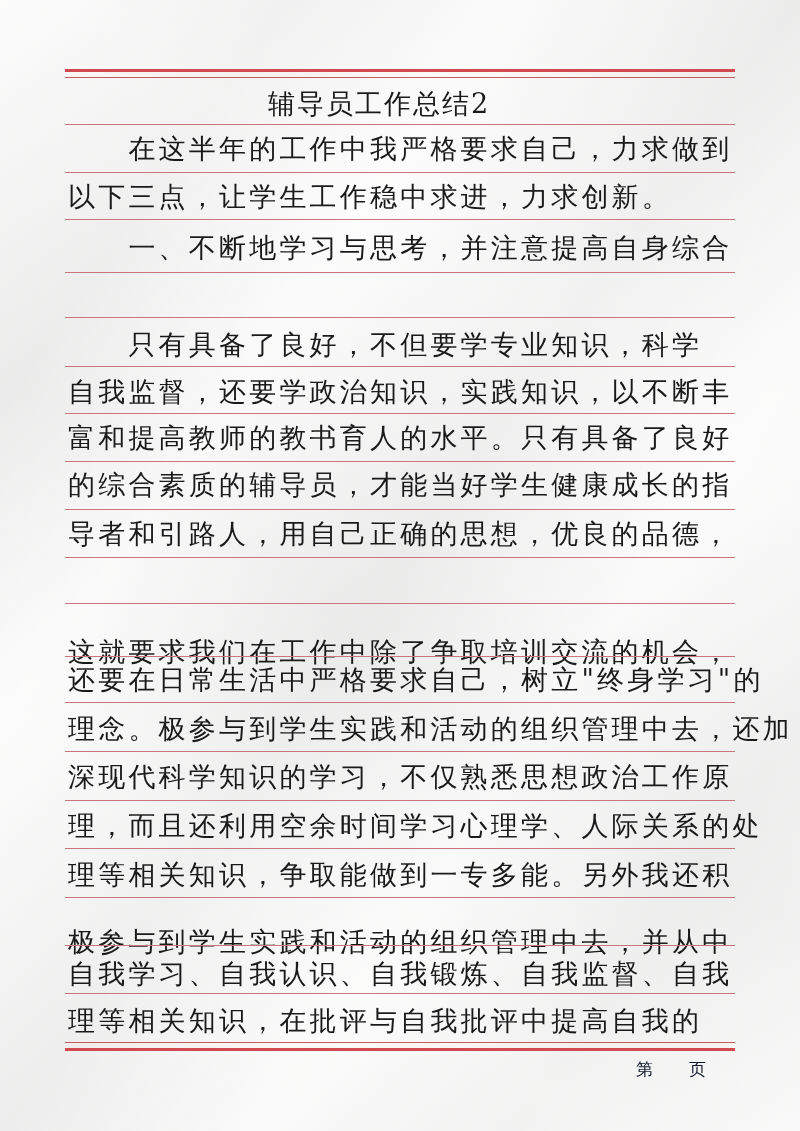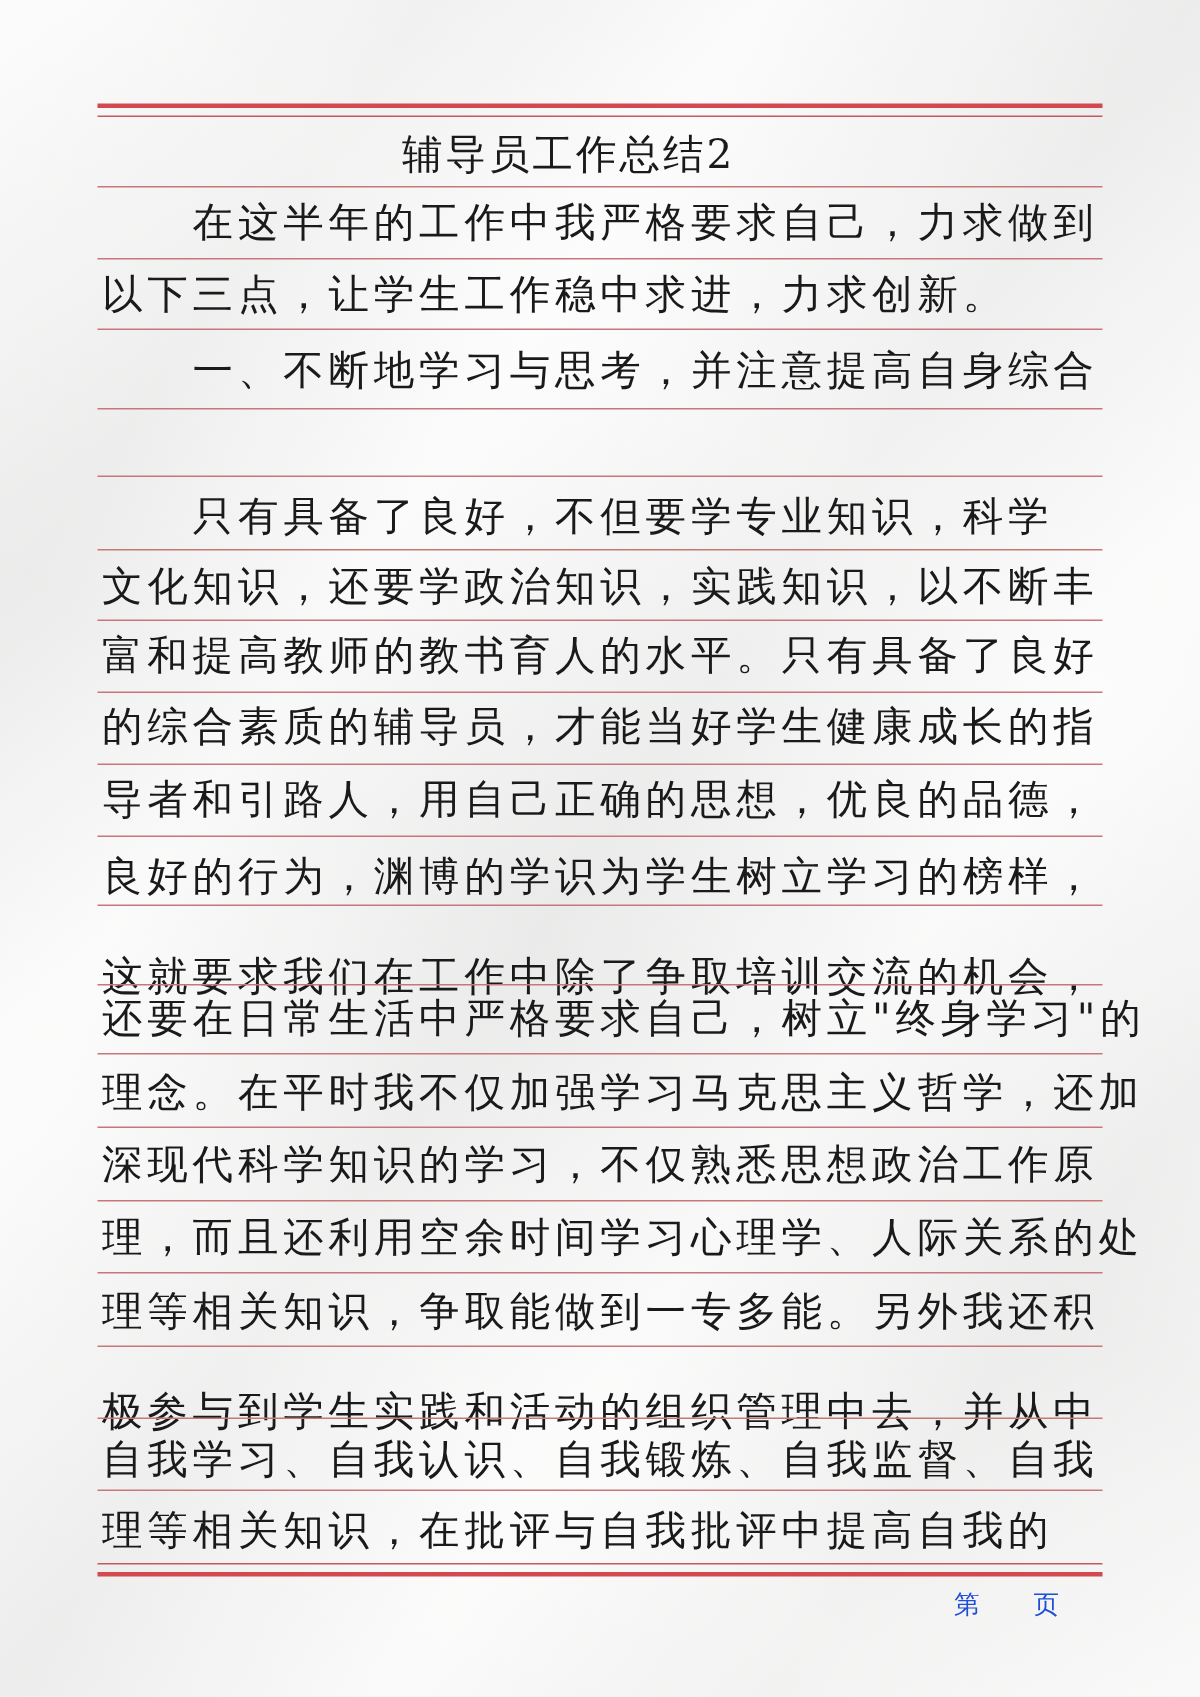--- a/index.html
+++ b/index.html
@@ -15,21 +15,21 @@
   .rule-thick { position: absolute; left: 65px; width: 670px; height: 3px; background: #d24a4f; }
   .rule-thin { position: absolute; left: 65px; width: 670px; height: 1px; background: #c4595e; }
   .ruled { position: absolute; left: 65px; width: 670px; height: 1px; background: #c9767a; }
   .line {
     position: absolute; left: 68px; width: 668px; height: 40px;
     font-size: 27px; line-height: 40px; color: #1a1a1a;
     white-space: nowrap; letter-spacing: 3.2px;
   }
   .title { text-align: left; padding-left: 200px; letter-spacing: 2px; }
   .footer {
-    position: absolute; top: 1058px; left: 636px; font-size: 17px; color: #1d4ed8;
+    position: absolute; top: 1058px; left: 636px; font-size: 17px; color: #0f172a;
     font-family: Liberation Mono, monospace; letter-spacing: 0;
   }
   .footer span + span { margin-left: 36px; }
 </style>
 </head>
 <body>
 
 <div class="page">
   <div class="rule-thick" style="top:69px"></div>
   <div class="rule-thin" style="top:77px"></div>
@@ -39,35 +39,34 @@
 
   <div class="line" style="top:129px">　　在这半年的工作中我严格要求自己，力求做到</div>
   <div class="ruled" style="top:172px"></div>
   <div class="line" style="top:177px">以下三点，让学生工作稳中求进，力求创新。</div>
   <div class="ruled" style="top:219px"></div>
   <div class="line" style="top:228px">　　一、不断地学习与思考，并注意提高自身综合</div>
   <div class="ruled" style="top:272px"></div>
   <div class="ruled" style="top:317px"></div>
   <div class="line" style="top:325px">　　只有具备了良好，不但要学专业知识，科学</div>
   <div class="ruled" style="top:366px"></div>
-  <div class="line" style="top:372px">文化知识，还要学政治知识，实践知识，以不断丰</div>
+  <div class="line" style="top:372px">自我监督，还要学政治知识，实践知识，以不断丰</div>
   <div class="ruled" style="top:413px"></div>
   <div class="line" style="top:418px">富和提高教师的教书育人的水平。只有具备了良好</div>
   <div class="ruled" style="top:461px"></div>
   <div class="line" style="top:465px">的综合素质的辅导员，才能当好学生健康成长的指</div>
   <div class="ruled" style="top:509px"></div>
   <div class="line" style="top:514px">导者和引路人，用自己正确的思想，优良的品德，</div>
   <div class="ruled" style="top:557px"></div>
-  <div class="line" style="top:565px">良好的行为，渊博的学识为学生树立学习的榜样，</div>
   <div class="ruled" style="top:603px"></div>
   <div class="line" style="top:632px">这就要求我们在工作中除了争取培训交流的机会，</div>
   <div class="ruled" style="top:656px"></div>
   <div class="line" style="top:660px">还要在日常生活中严格要求自己，树立"终身学习"的</div>
   <div class="ruled" style="top:702px"></div>
-  <div class="line" style="top:709px">理念。在平时我不仅加强学习马克思主义哲学，还加</div>
+  <div class="line" style="top:709px">理念。极参与到学生实践和活动的组织管理中去，还加</div>
   <div class="ruled" style="top:751px"></div>
   <div class="line" style="top:757px">深现代科学知识的学习，不仅熟悉思想政治工作原</div>
   <div class="ruled" style="top:800px"></div>
   <div class="line" style="top:806px">理，而且还利用空余时间学习心理学、人际关系的处</div>
   <div class="ruled" style="top:848px"></div>
   <div class="line" style="top:855px">理等相关知识，争取能做到一专多能。另外我还积</div>
   <div class="ruled" style="top:897px"></div>
   <div class="line" style="top:922px">极参与到学生实践和活动的组织管理中去，并从中</div>
   <div class="ruled" style="top:945px"></div>
   <div class="line" style="top:954px">自我学习、自我认识、自我锻炼、自我监督、自我</div>

